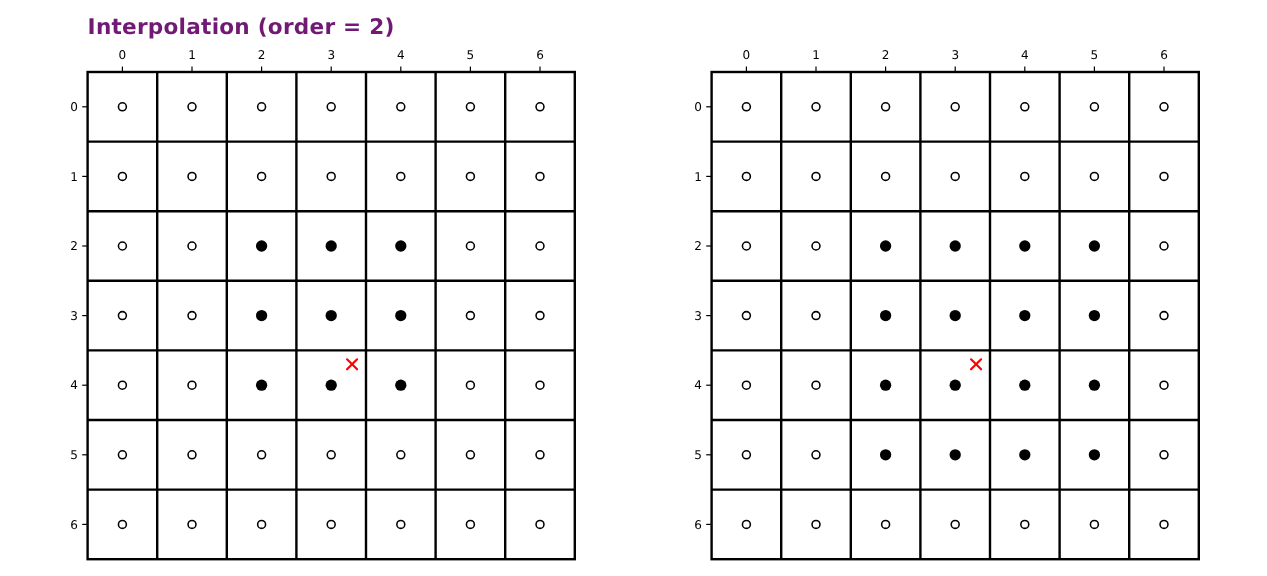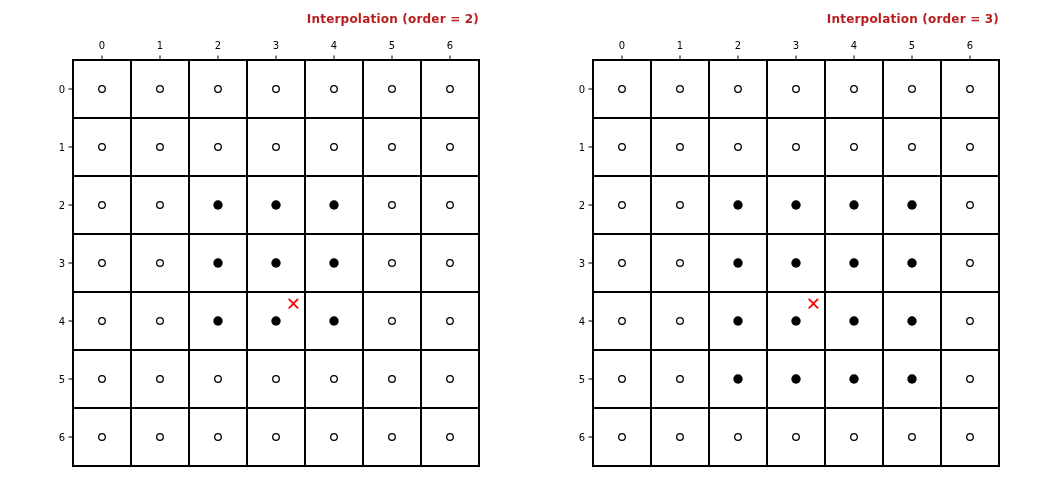--- a/index.html
+++ b/index.html
@@ -11,24 +11,24 @@
     position: relative;
     width: 1056px;
     height: 480px;
     background: #ffffff;
     overflow: hidden;
   }
   .plot-title {
     position: absolute;
     top: 12px;
     width: 406px;
-    text-align: right;
+    text-align: left;
     font-weight: bold;
-    font-size: 12px;
-    color: #b91c1c;
+    font-size: 18px;
+    color: #701a75;
     letter-spacing: 0.2px;
     white-space: nowrap;
   }
   .plot-title.left  { left: 73px; }
   .plot-title.right { left: 593px; }
   #chart-svg {
     position: absolute;
     left: 0; top: 0;
   }
   text.tick-label {
@@ -223,14 +223,13 @@
         <circle cx="680" cy="437" r="3.3" fill="#ffffff" stroke="#000000" stroke-width="1.3"></circle>
         <circle cx="738" cy="437" r="3.3" fill="#ffffff" stroke="#000000" stroke-width="1.3"></circle>
         <circle cx="796" cy="437" r="3.3" fill="#ffffff" stroke="#000000" stroke-width="1.3"></circle>
         <circle cx="854" cy="437" r="3.3" fill="#ffffff" stroke="#000000" stroke-width="1.3"></circle>
         <circle cx="912" cy="437" r="3.3" fill="#ffffff" stroke="#000000" stroke-width="1.3"></circle>
         <circle cx="970" cy="437" r="3.3" fill="#ffffff" stroke="#000000" stroke-width="1.3"></circle>
         <path d="M809.1999999999999 299.40000000000003L817.6 307.8M809.1999999999999 307.8L817.6 299.40000000000003" stroke="#ff0000" stroke-width="1.8" fill="none" stroke-linecap="round"></path>
       </g>
     </svg>
   <div class="plot-title left">Interpolation (order = 2)</div>
-  <div class="plot-title right">Interpolation (order = 3)</div>
 </div>
 
 </body></html>

